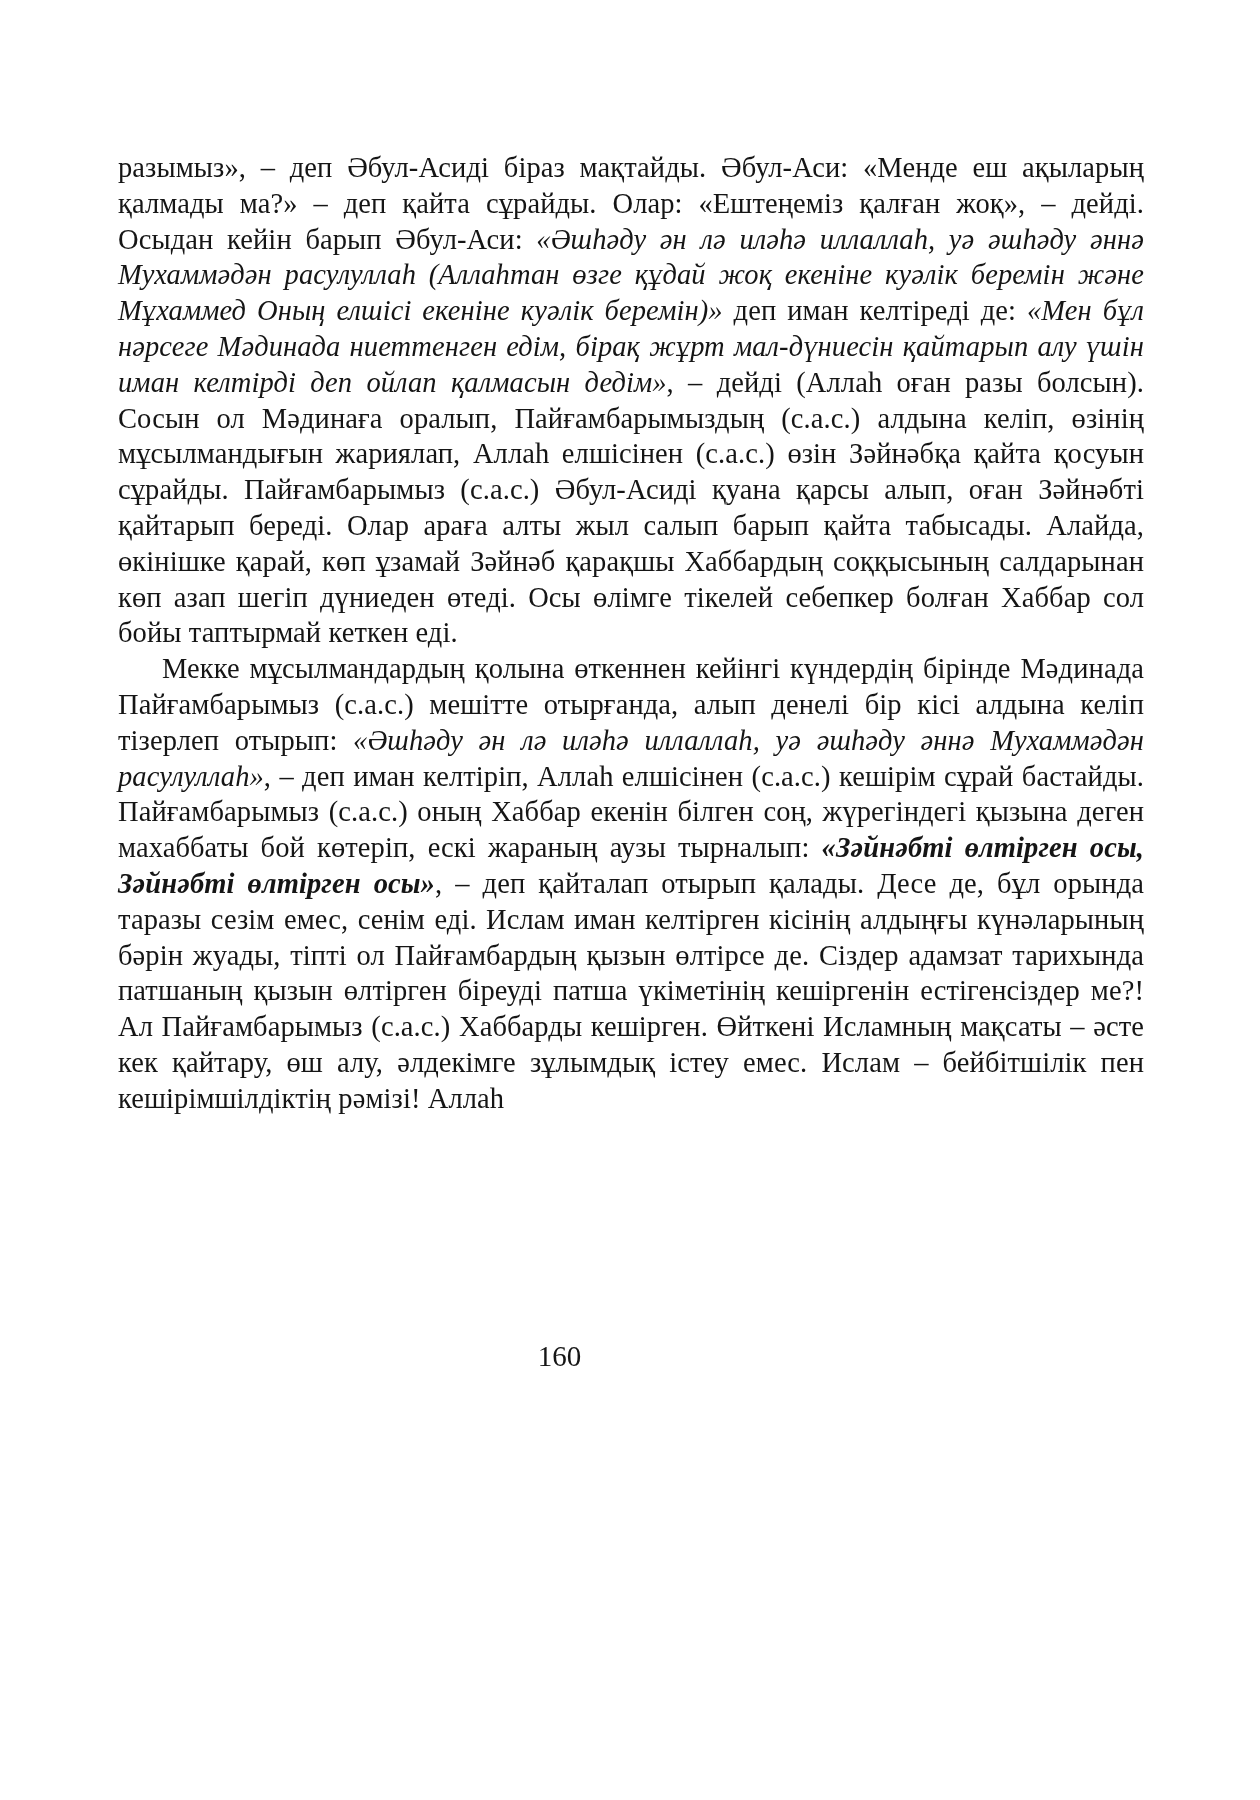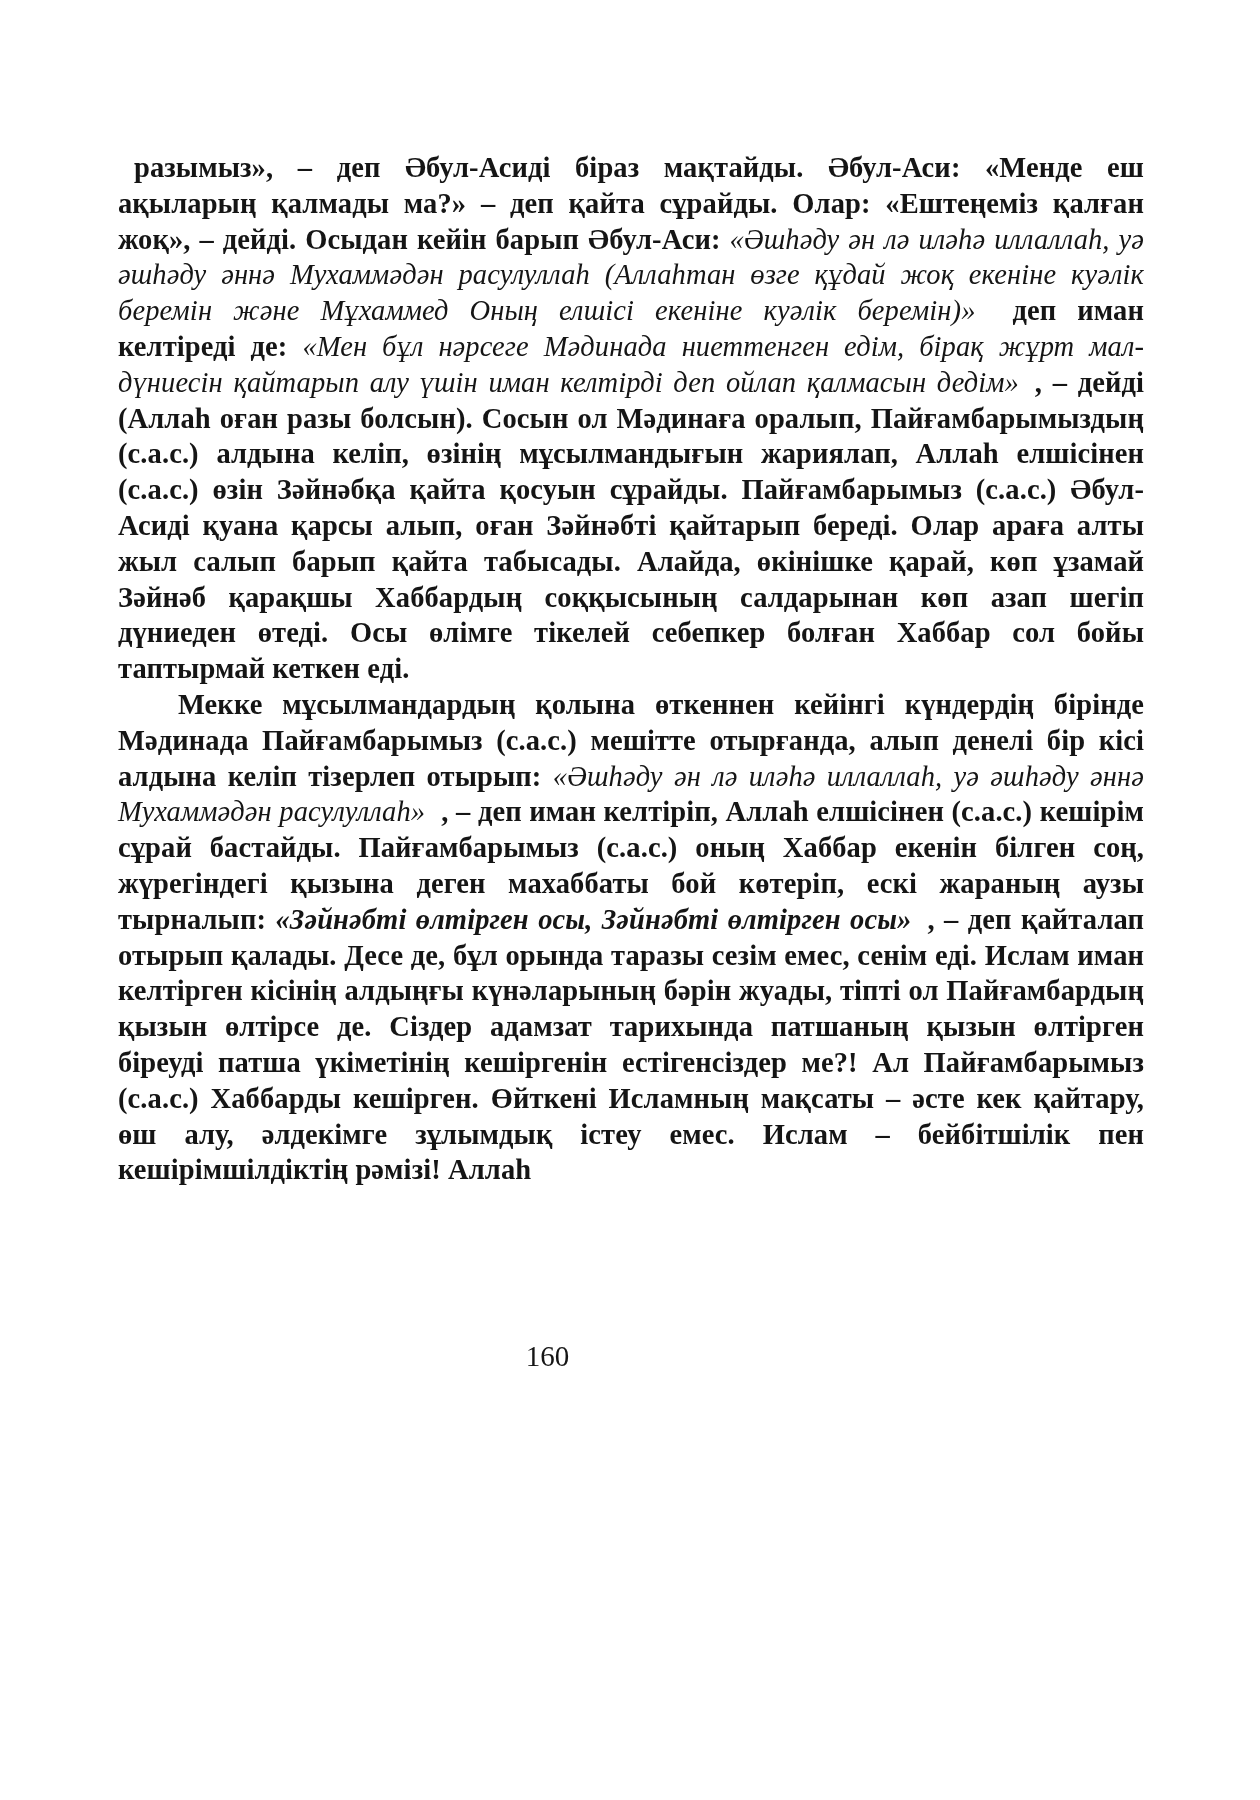--- a/index.html
+++ b/index.html
@@ -35,35 +35,34 @@
   }
   .para {
     margin: 0;
     padding: 0;
   }
   .para.indent {
     text-indent: 44px;
   }
   .run.normal {
     font-style: normal;
-    font-weight: bold;
-    margin-left: 16px;
+    font-weight: normal;
   }
   .run.italic {
     font-style: italic;
     font-weight: normal;
     margin-top: 28px;
   }
   .run.bold-italic {
     font-style: italic;
     font-weight: bold;
   }
   .page-number {
     position: absolute;
-    left: 4px;
+    left: 16px;
     top: 1340px;
     width: 1087px;
     text-align: center;
     font-size: 29px;
     font-style: normal;
     color: #151515;
   }
 </style>
 </head>
 <body>

